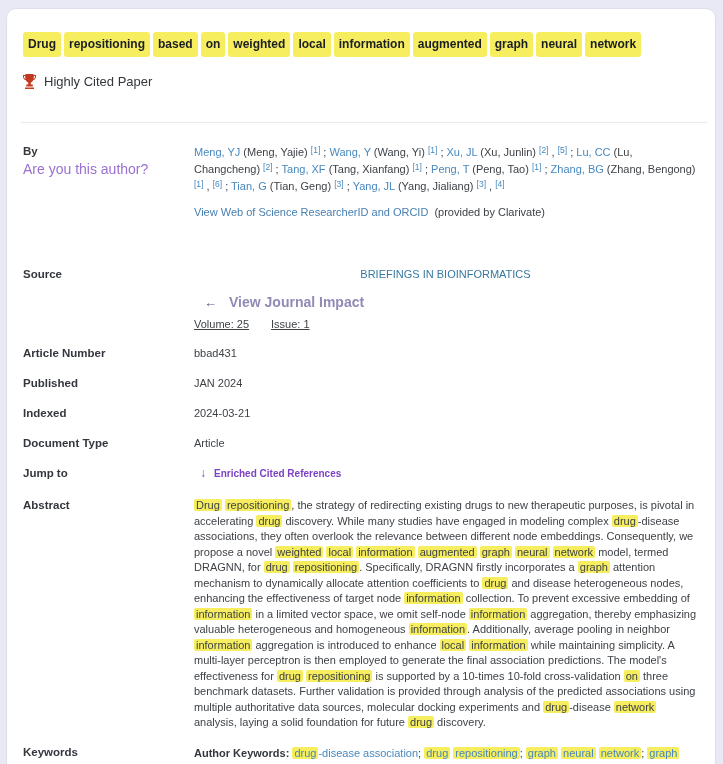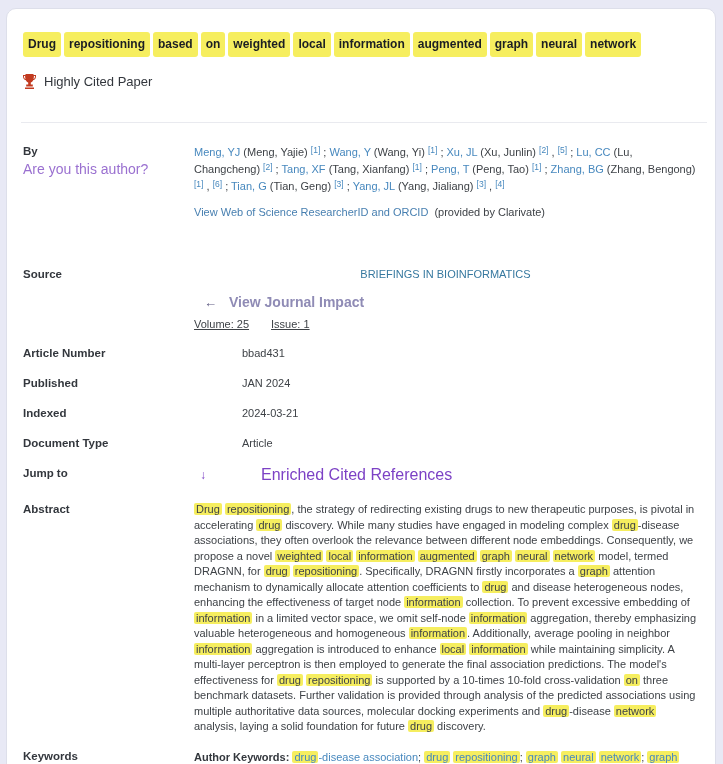--- a/index.html
+++ b/index.html
@@ -67,25 +67,25 @@
   .journal-link { color: #36789F; line-height: 14px; cursor: pointer; margin-bottom: 13px; text-align: center; }
   .impact-line { display: flex; align-items: center; padding-left: 10px; margin-bottom: 7px; cursor: pointer; }
   .impact-arrow { color: #5C5880; font-size: 13px; margin-right: 12px; }
   .impact-label { color: #8F8BB5; font-size: 14px; font-weight: 600; }
   .vol-line { line-height: 15px; margin-bottom: 2px; text-decoration: underline; }
   .vol-issue-gap { display: inline-block; width: 22px; }
   .doi-line { line-height: 15px; }
   .row-source { margin-bottom: 12px; margin-top: 48px; }
   
   .row-single { margin-bottom: 16px; }
-  .row-single .row-value { line-height: 14px; margin-left: 48px; }
+  .row-single .row-value { line-height: 14px; }
   
   .jump-link { display: flex; align-items: center; padding-left: 6px; cursor: pointer; }
   .jump-arrow { color: #7C41C5; font-size: 12px; font-weight: 700; margin-right: 8px; }
-  .jump-label { color: #7C41C5; font-size: 16px; font-weight: 400; margin-left: 47px; }
+  .jump-label { color: #7C41C5; font-size: 10px; font-weight: 700; }
   .row-jump { margin-bottom: 18px; justify-content: space-between; }
   
   .abstract-text { line-height: 15.5px; max-width: 515px; }
   .row-abstract { margin-bottom: 14px; }
   
   .keywords-text { line-height: 17px; max-width: 515px; }
   .keywords-text .seg { cursor: pointer; }
   .keywords-text .seg.b { cursor: default; }
 </style>
 </head>

